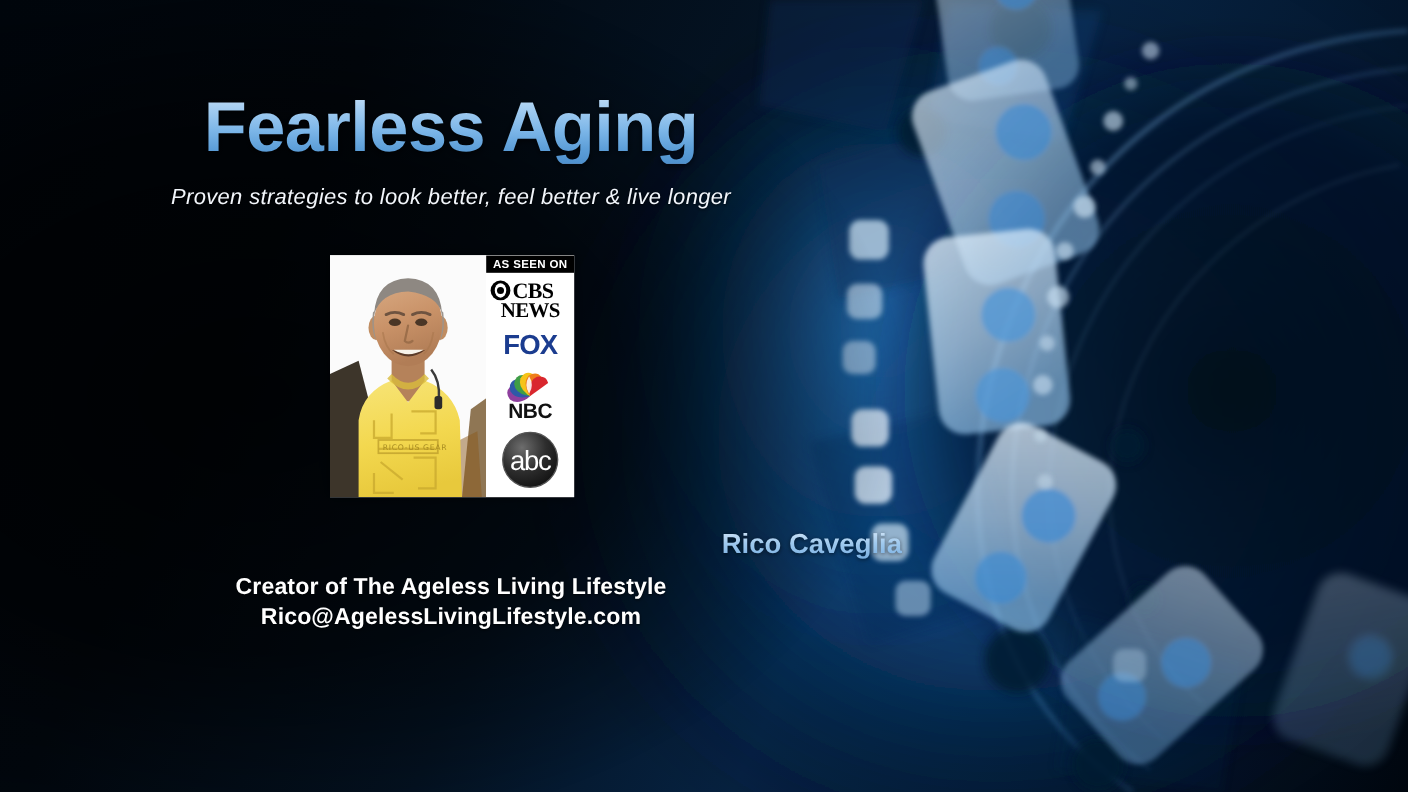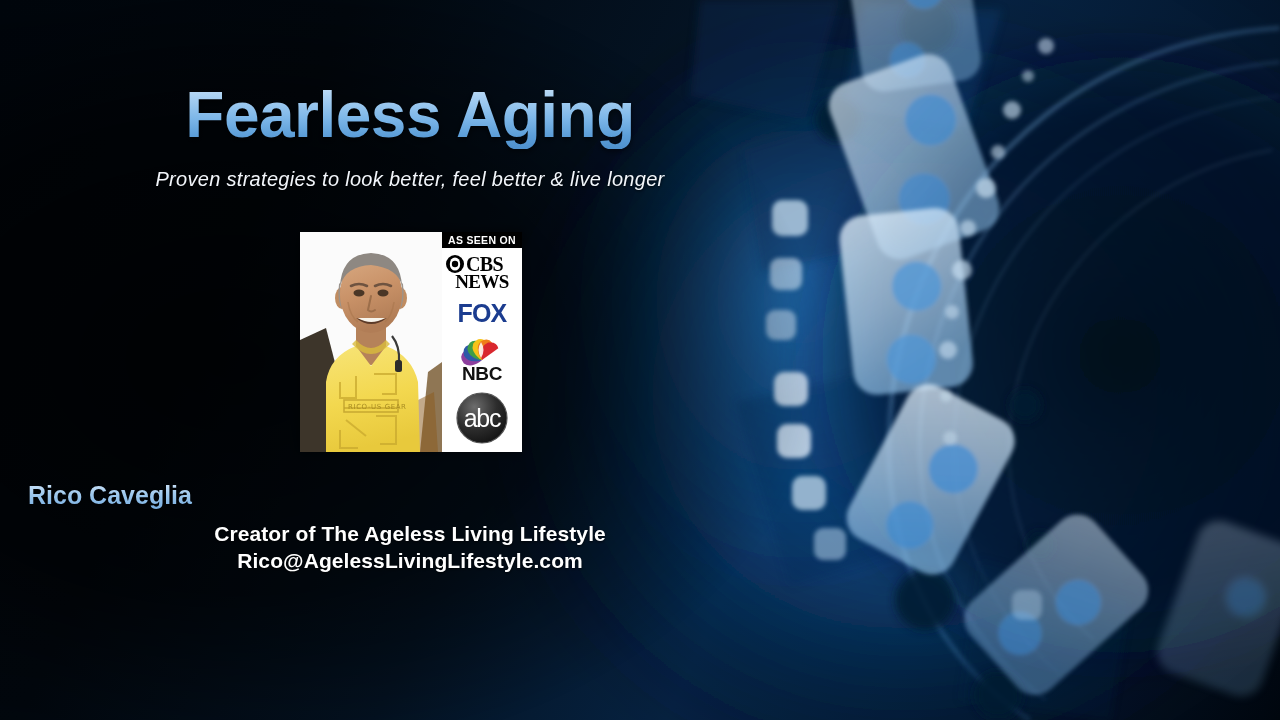--- a/index.html
+++ b/index.html
@@ -93,31 +93,30 @@
     box-shadow:0 0 10px rgba(0,0,0,0.55);
     overflow:hidden;
   }
   #photo-card svg { display:block; width:222px; height:220px; }
 
   
   #presenter-name {
     position:absolute;
     left:0; top:481px;
     width:820px;
-    text-align:left;
+    text-align:right;
     font-family:"Liberation Sans", sans-serif;
     font-size:25px;
     font-weight:bold;
     background:linear-gradient(180deg, #d5e7f8 0%, #9fc9ee 45%, #74ace0 100%);
     -webkit-background-clip:text;
     background-clip:text;
     color:transparent;
     -webkit-text-fill-color:transparent;
     filter:drop-shadow(0 1px 2px rgba(0,0,0,0.55));
-    margin-left:28px;
   }
   .byline {
     position:absolute;
     left:0;
     width:820px;
     text-align:center;
     font-family:"Liberation Sans", sans-serif;
     font-size:21px;
     font-weight:bold;
     color:#ffffff;

